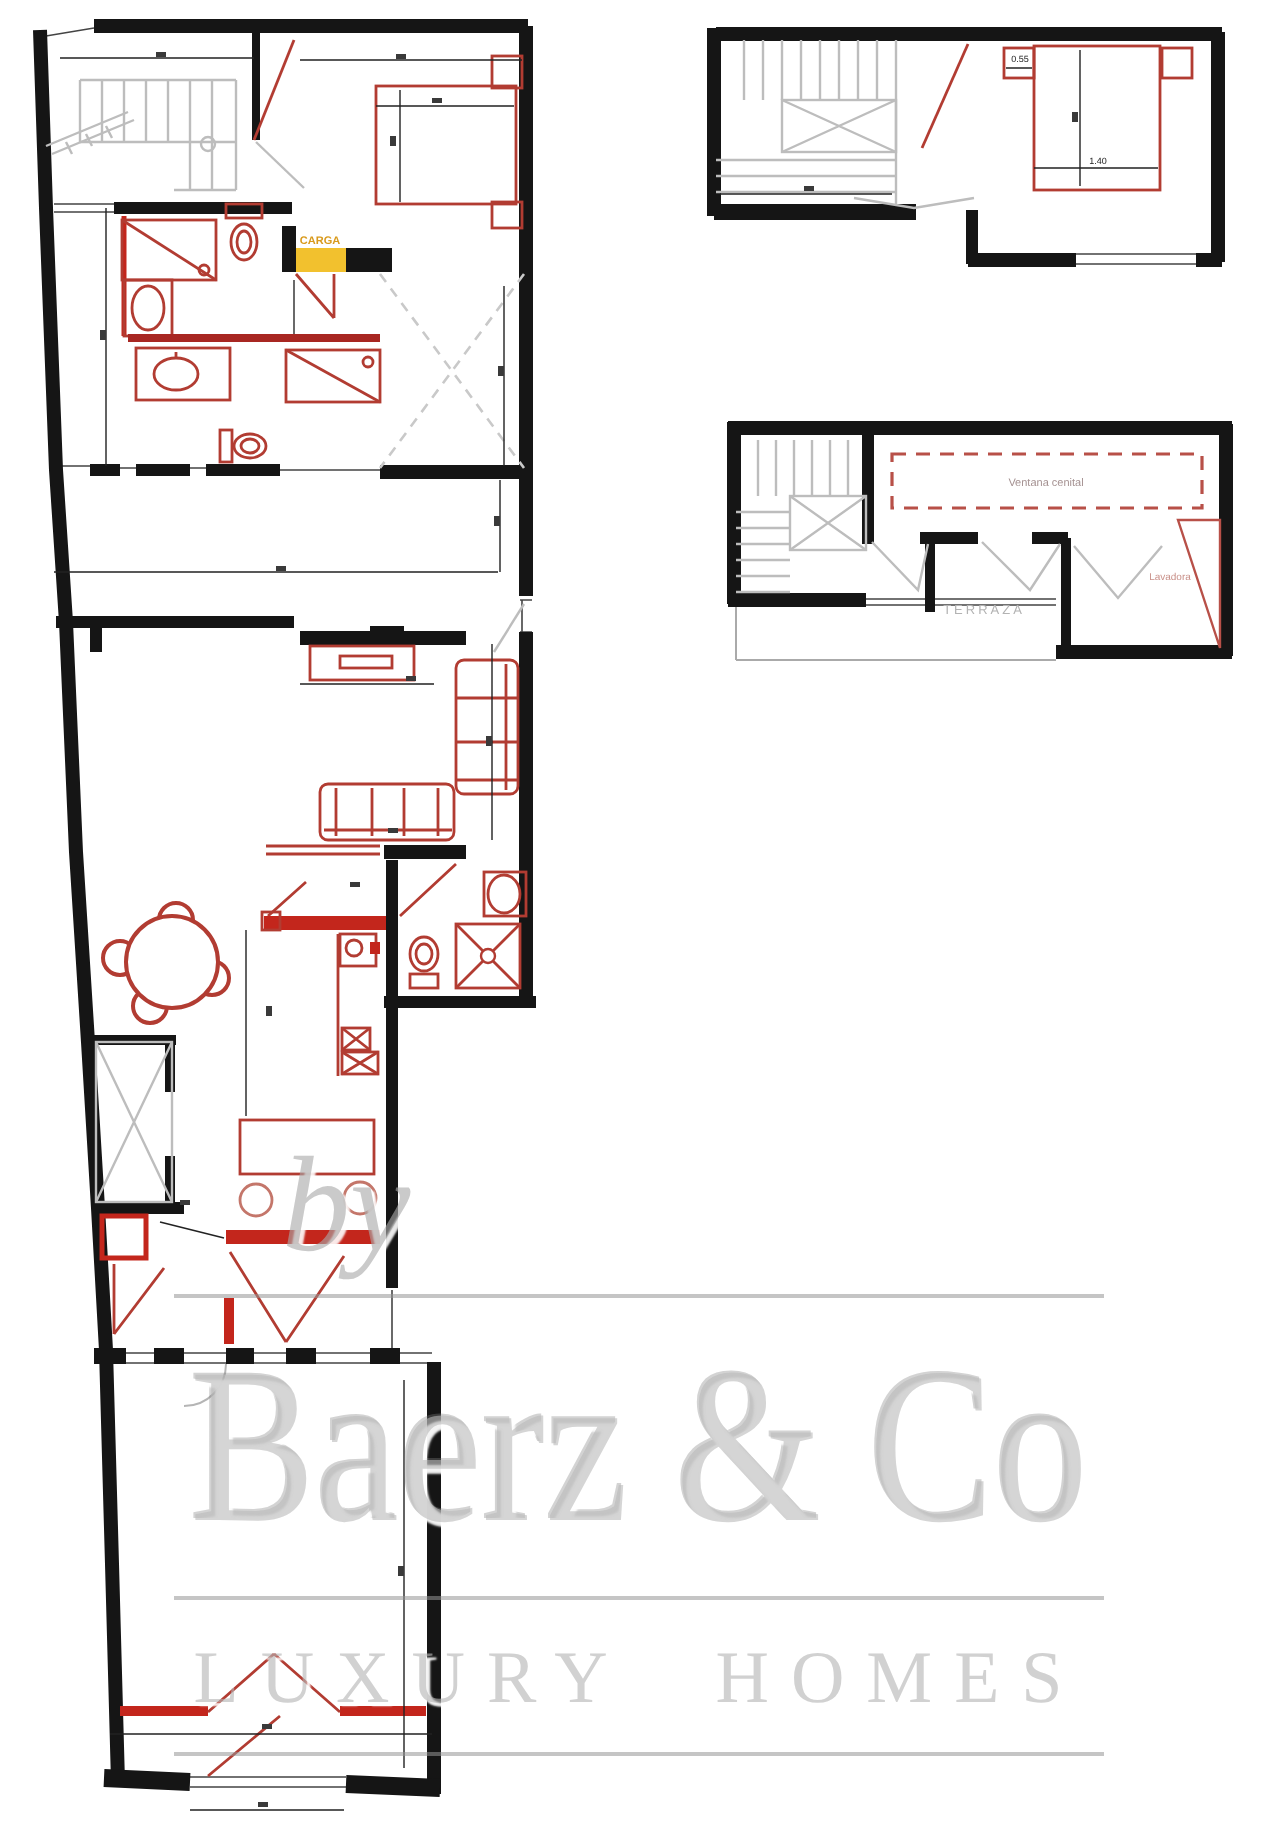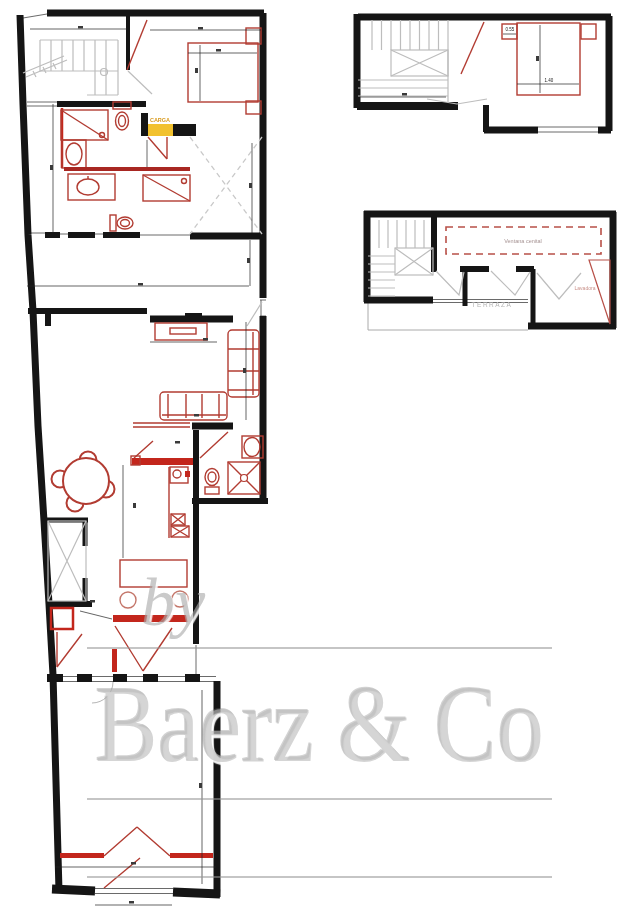--- a/index.html
+++ b/index.html
@@ -325,16 +325,17 @@
     <text class="lbl" x="585" y="290" font-size="5" text-anchor="middle" style="fill:var(--lavadora-text-pink)">Lavadora</text>
     <path d="M589,260 H610 V324 Z" style="fill:none;stroke:var(--skylight-dashed-red);stroke-width:1.2"></path>
   </g>
 </svg>
 
 <div class="wm">
   <div class="wm-by">by</div>
   <div class="wm-line l1"></div>
   <div class="wm-brand">Baerz &amp; Co</div>
   <div class="wm-line l2"></div>
+  <div class="wm-tagline">LUXURY HOMES</div>
   <div class="wm-line l3"></div>
 </div>
 
 </div>
 
 </body></html>

